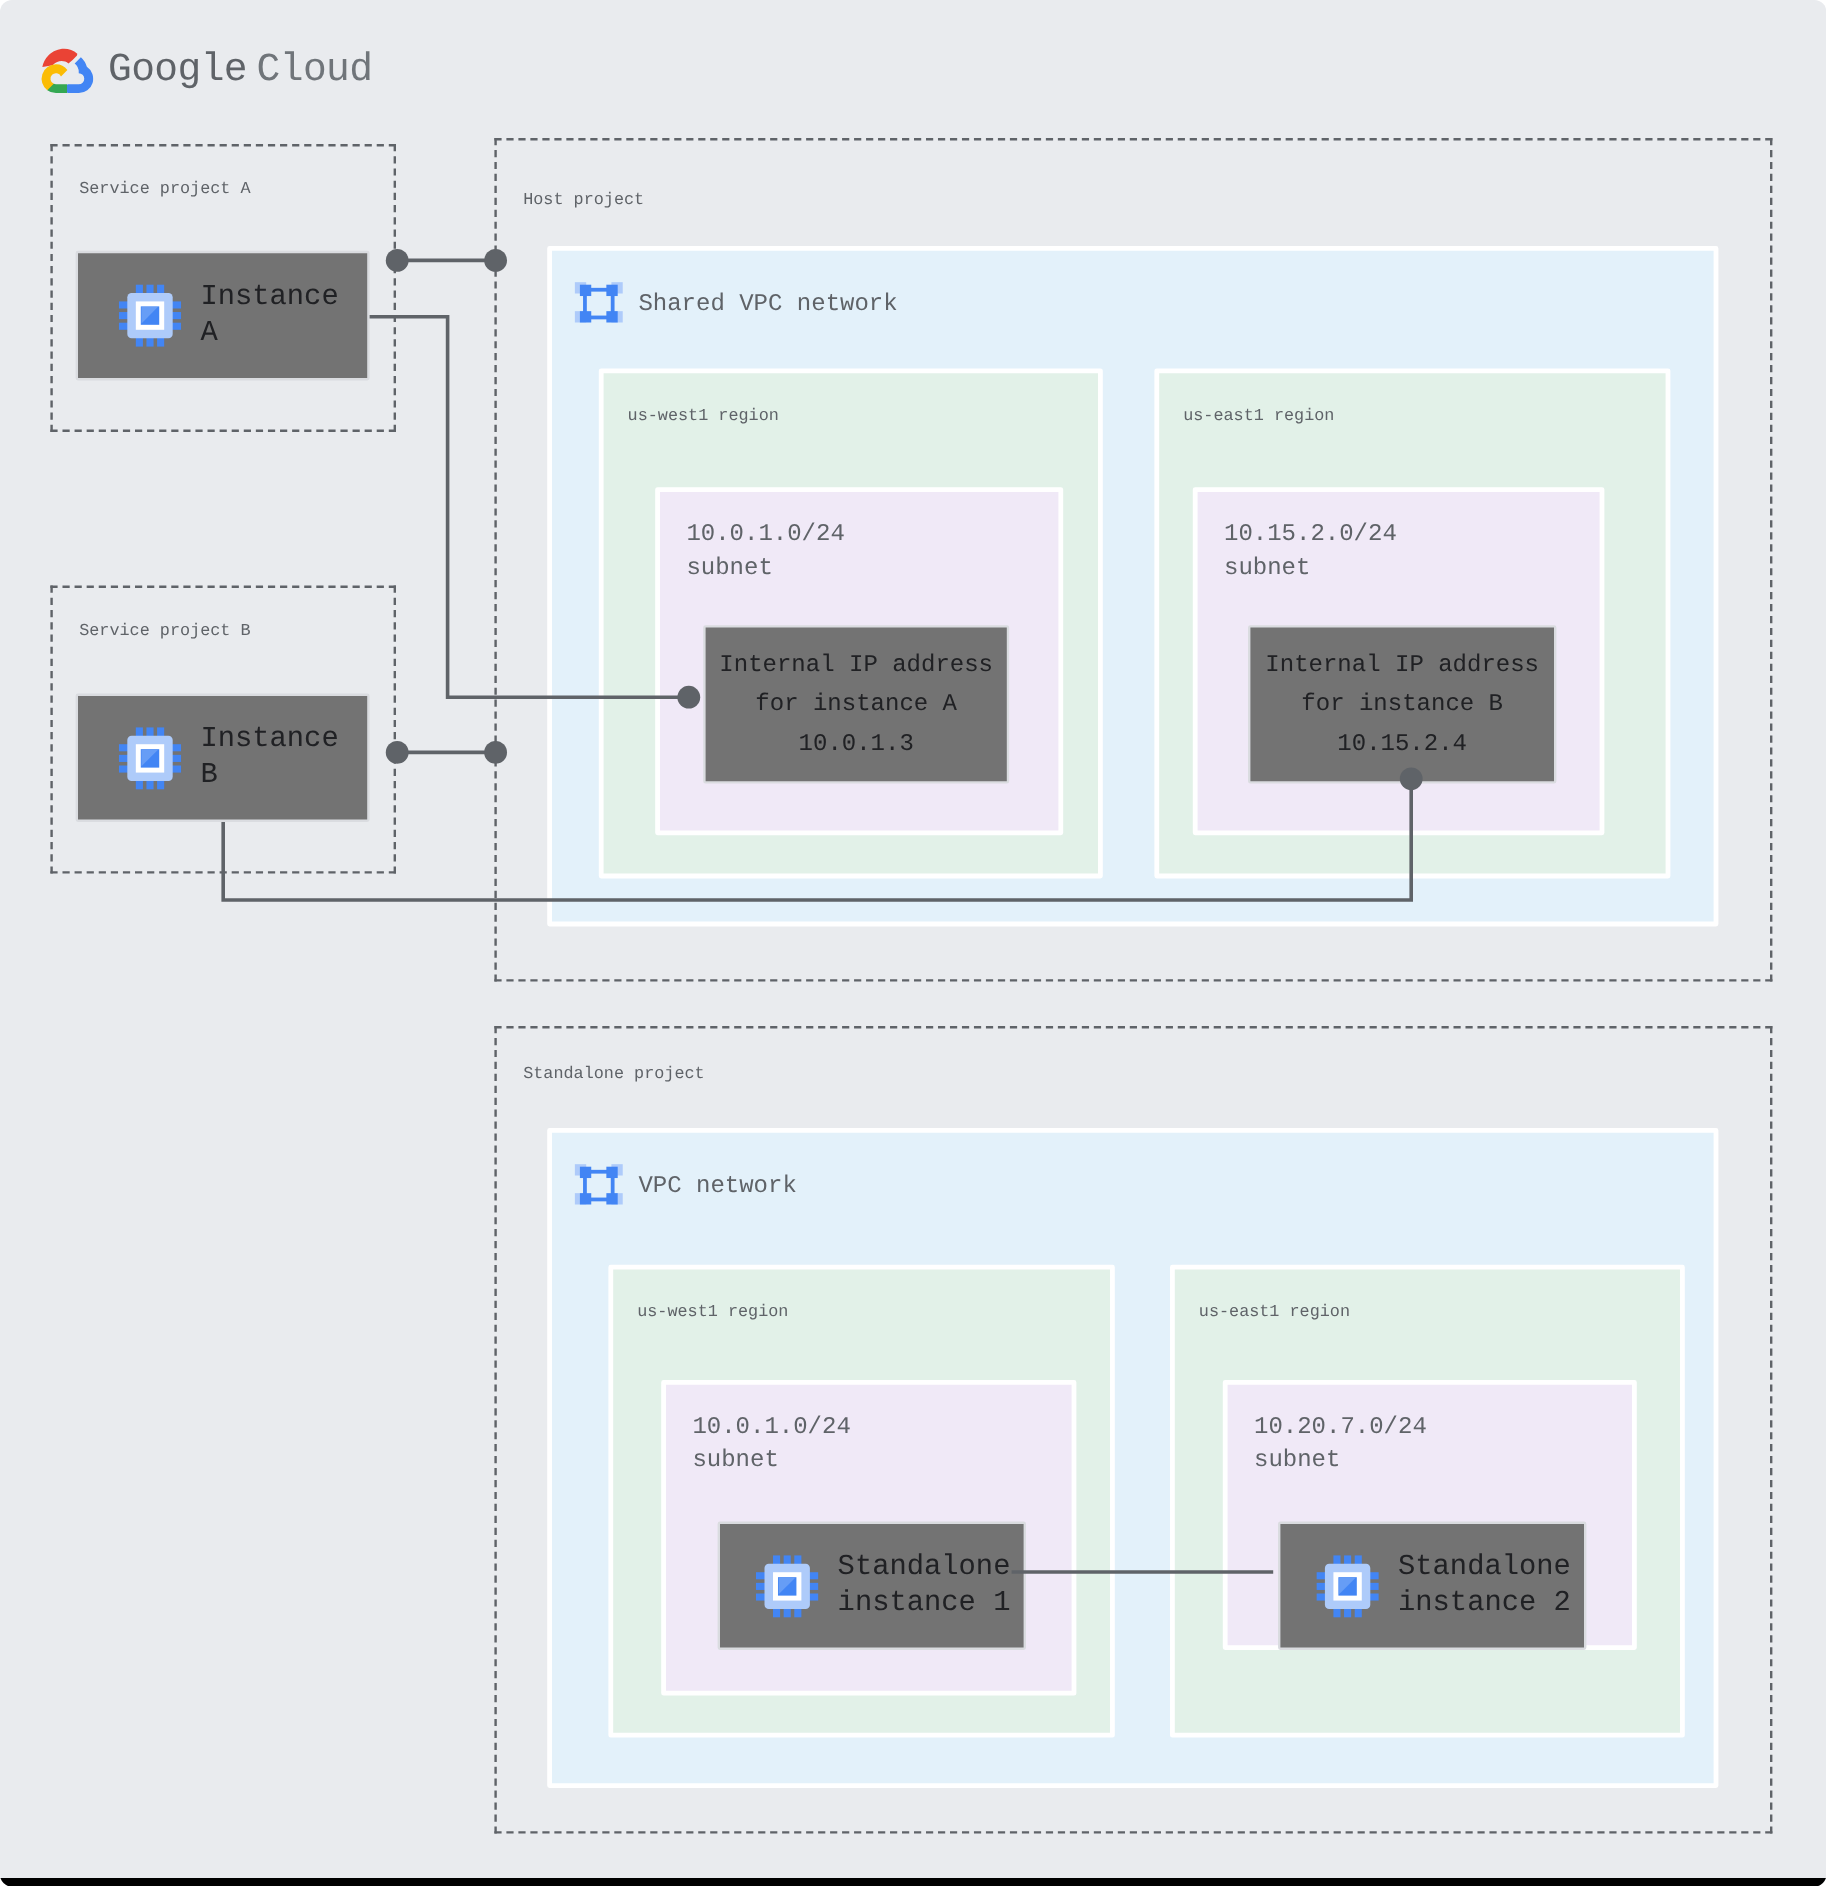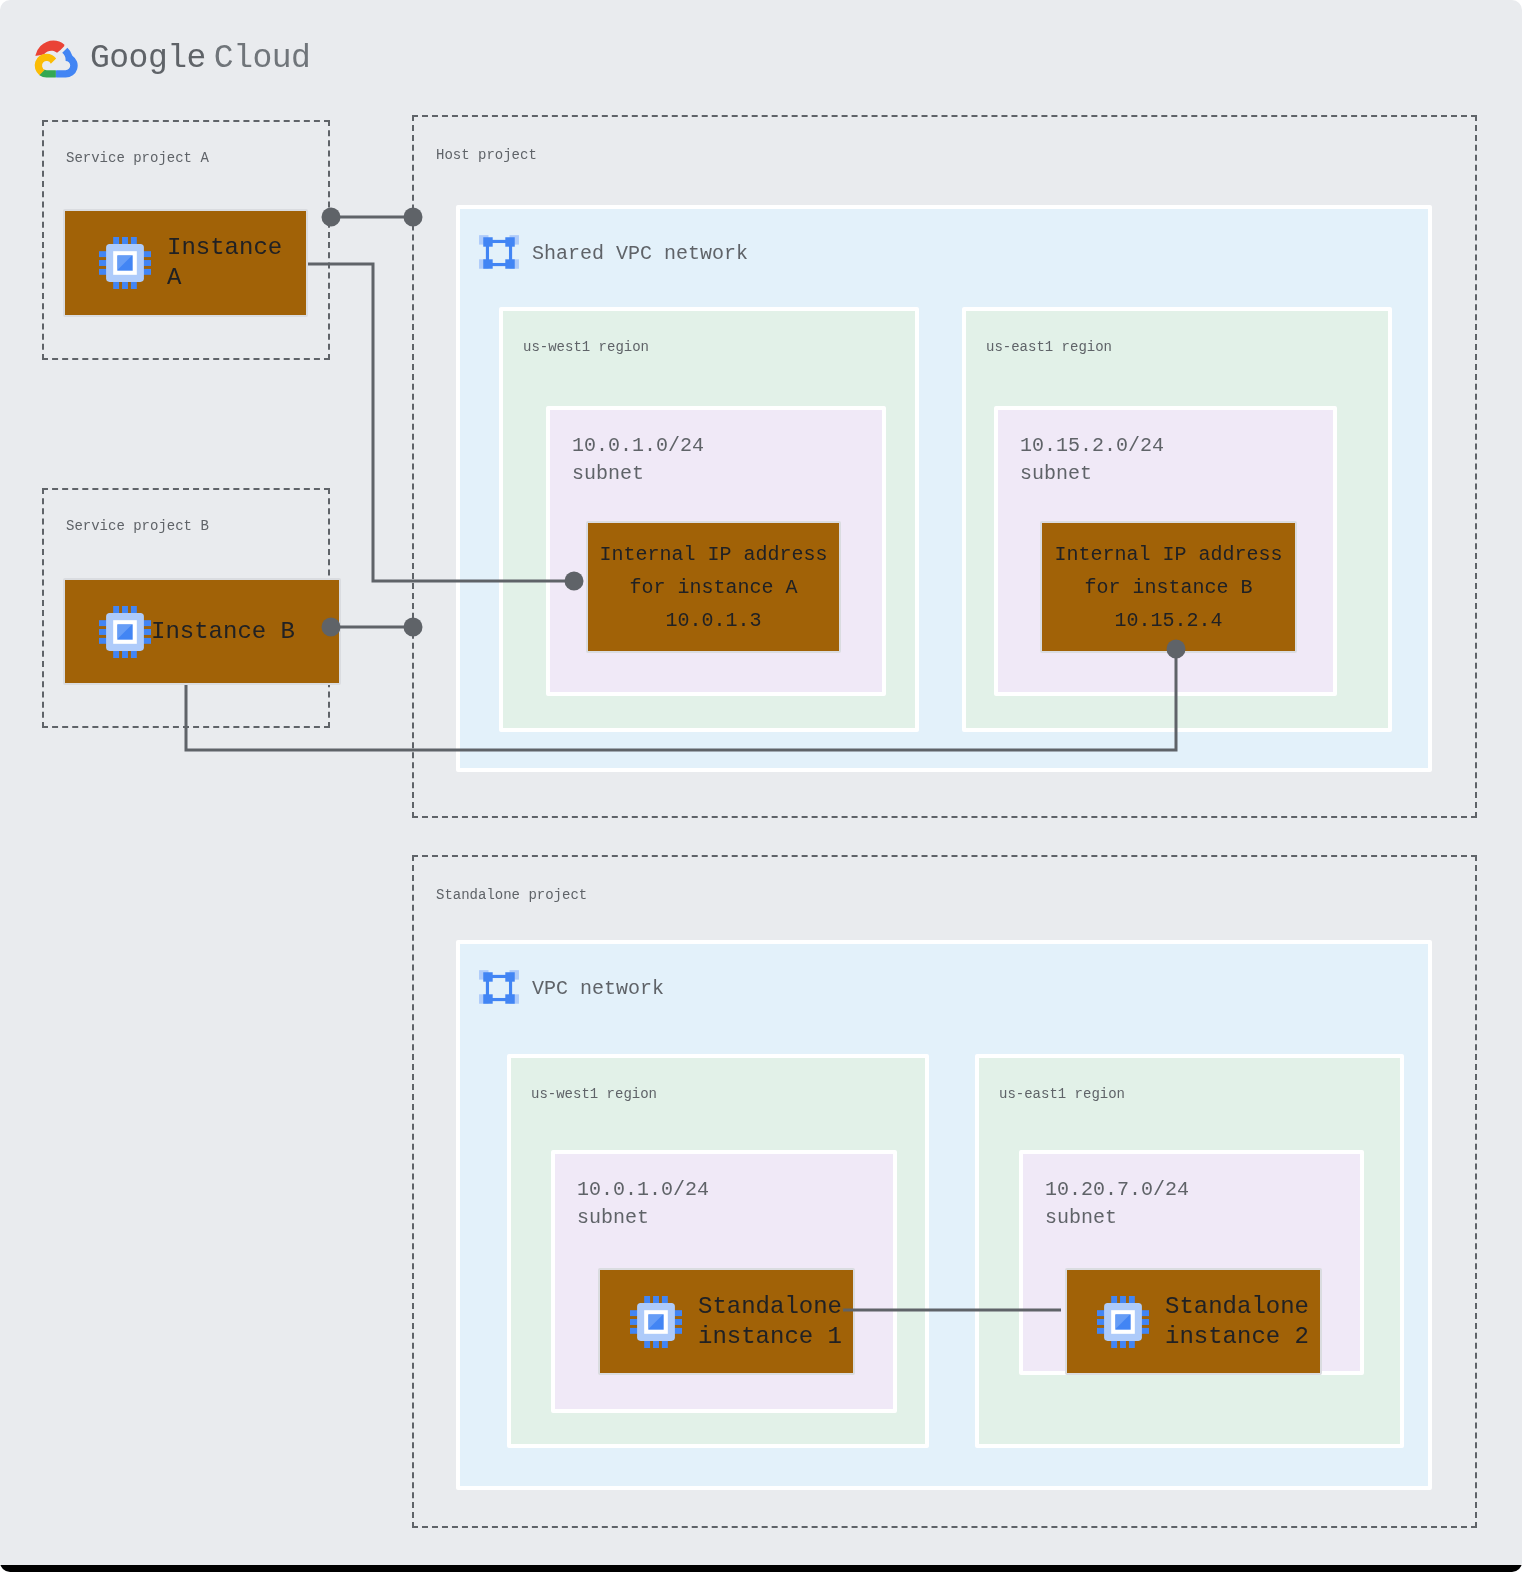--- a/index.html
+++ b/index.html
@@ -10,21 +10,21 @@
     font-family:Liberation Mono, monospace;
     overflow:hidden;
     border-radius:10px;
   }
   .abs{position:absolute;box-sizing:border-box;}
   .dashed-box{border:2px dashed var(--dash_gray,#5F6368);background:transparent;}
   .proj-label{color:var(--text_gray,#5F6368);font-size:14px;white-space:nowrap;}
   .panel-blue{background:var(--vpc_blue,#E3F1FA);border:4px solid #fff;border-radius:2px;}
   .region-green{background:var(--region_green,#E2F1E8);border:4px solid #fff;border-radius:2px;}
   .subnet-purple{background:var(--subnet_purple,#F0E9F7);border:4px solid #fff;border-radius:2px;padding-left:19px;}
-  .card{background:#a16207;border:2px solid var(--card_border,#DADCE0);border-radius:2px;
+  .card{background:#737373;border:2px solid var(--card_border,#DADCE0);border-radius:2px;
         display:flex;align-items:center;justify-content:center;}
   .card-inline{display:flex;align-items:center;justify-content:flex-start;}
   .inst-label{color:var(--text_dark,#202124);font-size:24px;line-height:30px;}
   .ip-text{color:var(--text_dark,#202124);font-size:20px;line-height:33px;text-align:center;}
   .net-head{display:flex;align-items:center;gap:12px;text-align:center;}
   .net-label{color:var(--text_gray,#5F6368);font-size:20px;white-space:nowrap;}
   .subnet-label{color:var(--text_gray,#5F6368);font-size:20px;line-height:28px;}
   .logo-text{font-size:33px;color:var(--text_gray,#5F6368);letter-spacing:-0.5px;}
   .logo-text .g{font-weight:500;margin-right:8px;}
   .logo-text .c{font-weight:400;color:#70757A;}
@@ -74,21 +74,21 @@
         <rect x="15.5" y="15.5" width="13" height="13" fill="#4285F4"></rect>
         <polygon points="16,16 27.5,16 16,27.5" fill="#669DF6"></polygon>
       </svg>
     </span>
     <span class="inst-label">Instance A</span>
   </div>
 
   <div class="abs dashed-box" style="left:42px;top:488px;width:288px;height:240px;">
     <div class="abs proj-label" style="left:22px;top:28px;">Service project B</div>
   </div>
-  <div class="abs card card-inline" style="left:63px;top:578px;width:278px;height:107px;padding-left:34px;">
+  <div class="abs card card-inline" style="left:63px;top:578px;width:245px;height:107px;padding-left:34px;gap:16px;">
     <span>
       <svg width="52" height="52" viewBox="0 0 44 44">
         <g fill="#4285F4">
           <rect x="12" y="0" width="5" height="10"></rect>
             <rect x="19.5" y="0" width="5" height="10"></rect>
             <rect x="27" y="0" width="5" height="10"></rect>
           <rect x="12" y="34" width="5" height="10"></rect>
             <rect x="19.5" y="34" width="5" height="10"></rect>
             <rect x="27" y="34" width="5" height="10"></rect>
           <rect x="0" y="12" width="10" height="5"></rect>
@@ -101,21 +101,21 @@
         <rect x="6" y="6" width="32" height="32" rx="3" fill="#AECBFA"></rect>
         <rect x="12" y="12" width="20" height="20" fill="#FFFFFF"></rect>
         <rect x="15.5" y="15.5" width="13" height="13" fill="#4285F4"></rect>
         <polygon points="16,16 27.5,16 16,27.5" fill="#669DF6"></polygon>
       </svg>
     </span>
     <span class="inst-label">Instance B</span>
   </div>
 
   <div class="abs dashed-box" style="left:412px;top:115px;width:1065px;height:703px;">
-    <div class="abs proj-label" style="left:22px;top:30px;">Host project</div>
+    <div class="abs proj-label" style="left:22px;top:42px;">Host project</div>
   </div>
 
   <div class="abs panel-blue" style="left:456px;top:205px;width:976px;height:567px;">
     <div class="abs net-head" style="left:18px;top:23px;">
       <span>
         <svg width="42" height="42" viewBox="0 0 40 40">
           <g fill="#AECBFA">
             <rect x="1" y="3" width="9" height="9"></rect>
               <rect x="30" y="3" width="9" height="9"></rect>
             <rect x="1" y="26" width="9" height="9"></rect>

